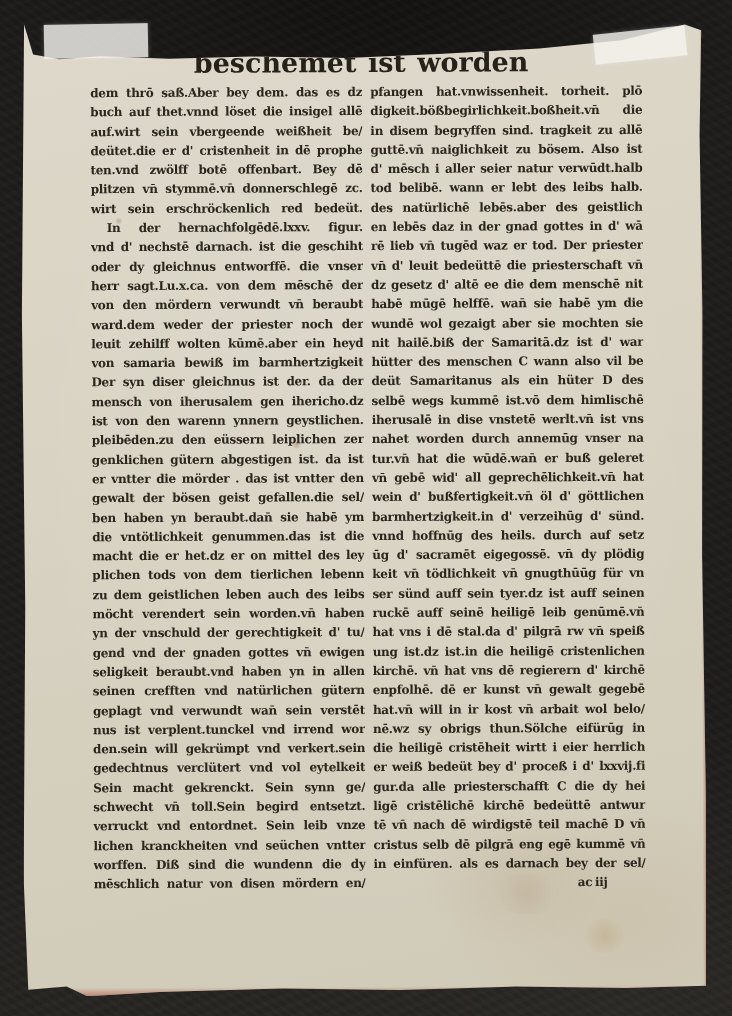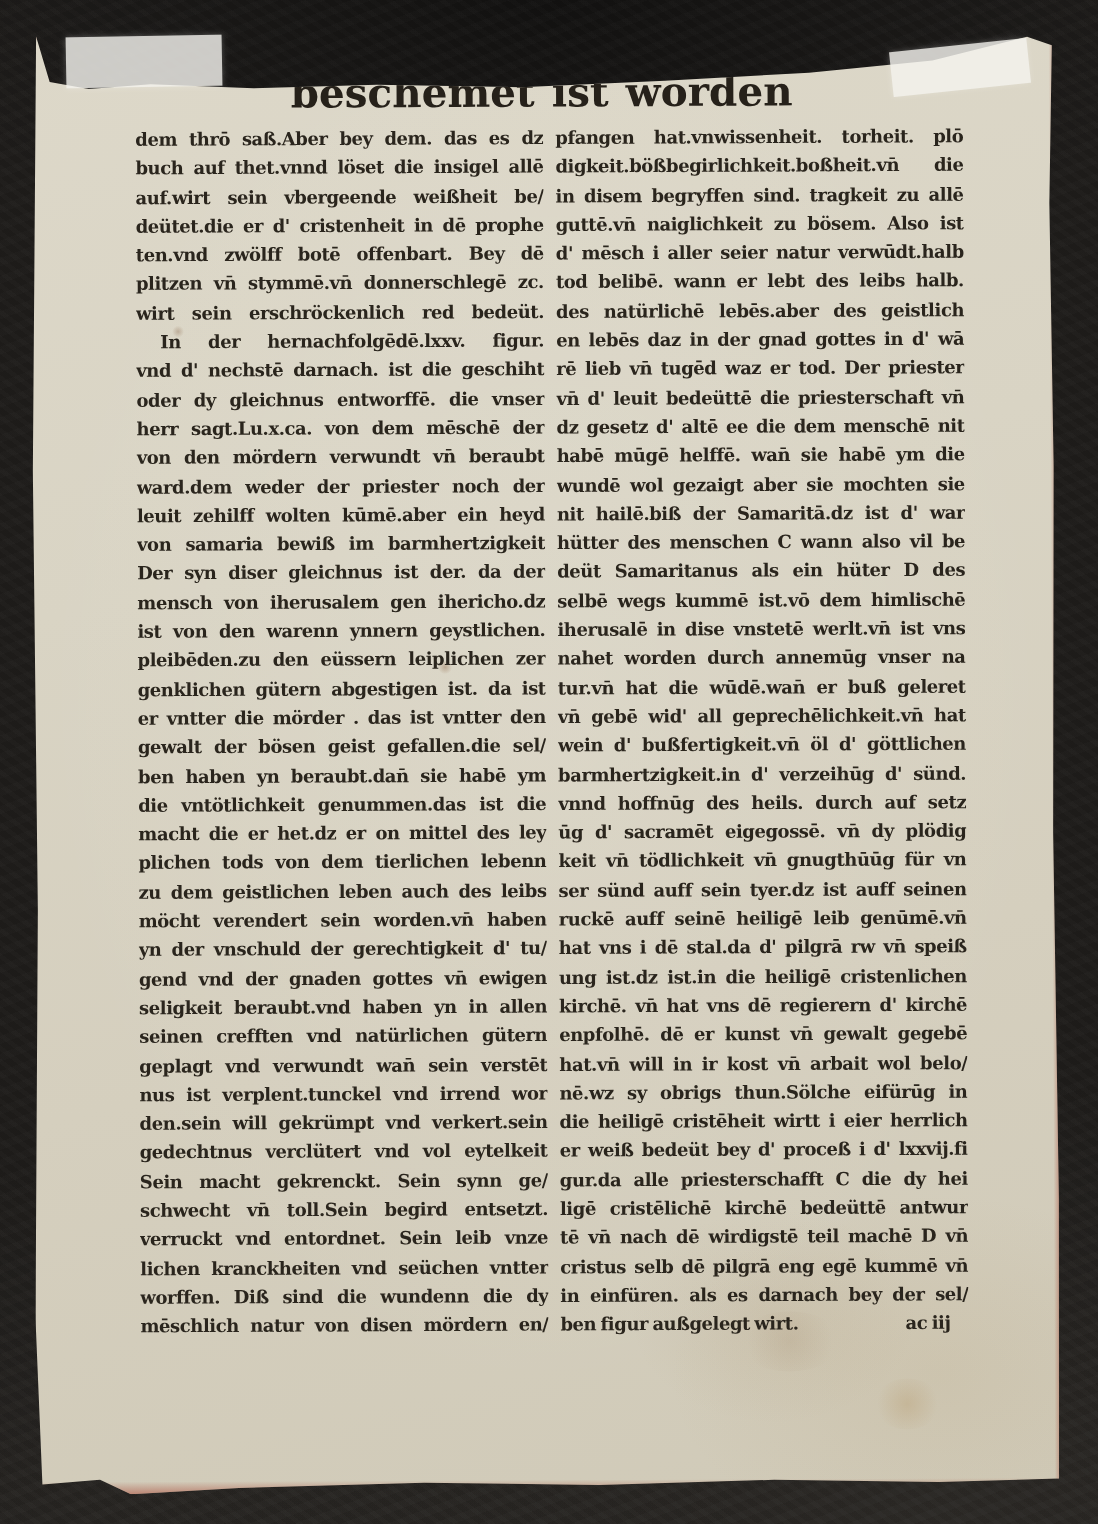--- a/index.html
+++ b/index.html
@@ -60,21 +60,21 @@
   }
   .columns{position:absolute;left:72px;top:63px;width:552px;display:flex;gap:8px;}
   .col{width:272px;}
   .tl{
     font-size:12px;font-weight:700;color:#2a251d;line-height:19.3px;height:19.3px;
     letter-spacing:-0.3px;word-spacing:-1px;white-space:nowrap;overflow:hidden;
     text-align:justify;text-align-last:justify;
   }
   .tl.indent{padding-left:16px;}
   .tl.lastline{display:flex;justify-content:flex-start;text-align:left;text-align-last:left;}
-  .tl.lastline .sig{margin-left:auto;margin-right:12px;}
+  .tl.lastline .sig{margin-left:auto;margin-right:38px;}
 </style>
 </head>
 <body>
 
 <div class="bg-texture"></div>
 
 <div class="page">
   <div class="edge-red-top"></div>
   <div class="edge-red-bottom"></div>
   <div class="edge-red-right"></div>
@@ -167,21 +167,20 @@
         <div class="tl">hat.vn̄ will in ir kost vn̄ arbait wol belo/</div>
         <div class="tl">nē.wz sy obrigs thun.Sölche eifürūg in</div>
         <div class="tl">die heiligē cristēheit wirtt i eier herrlich</div>
         <div class="tl">er weiß bedeüt bey d' proceß i d' lxxvij.fi</div>
         <div class="tl">gur.da alle priesterschafft C die dy hei</div>
         <div class="tl">ligē cristēlichē kirchē bedeüttē antwur</div>
         <div class="tl">tē vn̄ nach dē wirdigstē teil machē D vn̄</div>
         <div class="tl">cristus selb dē pilgrā eng egē kummē vn̄</div>
         <div class="tl">in einfüren. als es darnach bey der sel/</div>
         <div class="tl lastline">
-          <span>ben figur außgelegt wirt.</span>
           <span class="sig">ac iij</span>
         </div>
       </div>
   </div>
 </div>
 
 <div class="tape left"></div>
 <div class="tape right"></div>
 
 </body></html>

